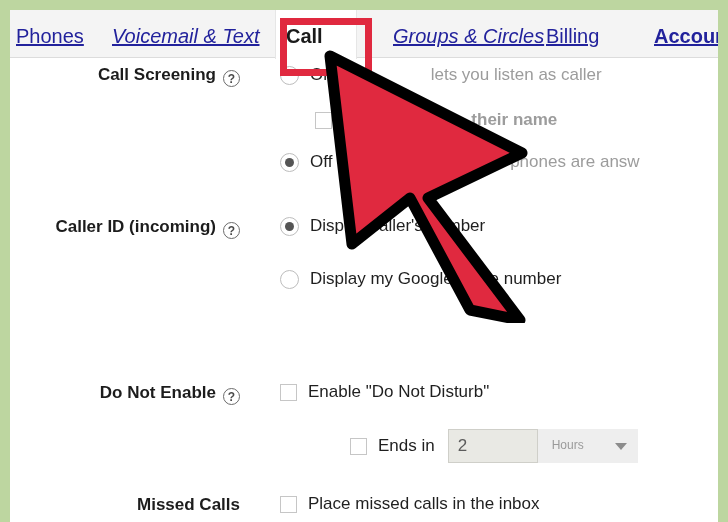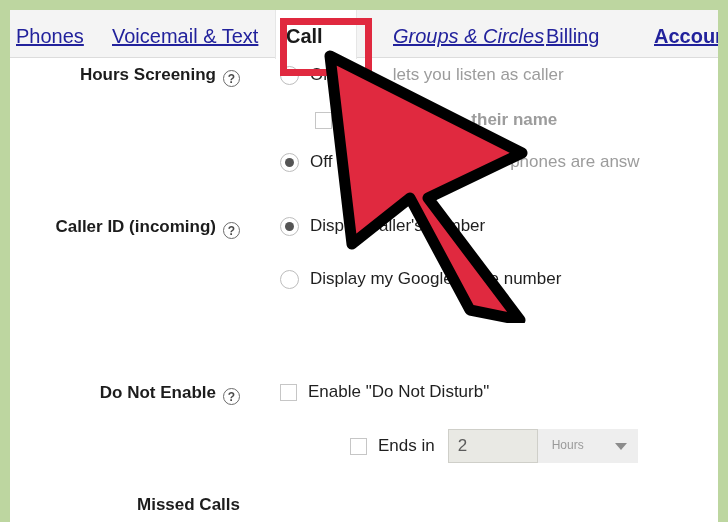--- a/index.html
+++ b/index.html
@@ -50,21 +50,21 @@
     color: #22229c;
     text-decoration: underline;
     letter-spacing: 0px;
   }
   .tab.active {
     color: #1a1a1a;
     font-weight: bold;
     text-decoration: none;
   }
   #tab-phones    { left: 6px; }
-  #tab-voicemail { left: 102px; }
+  #tab-voicemail { left: 102px; font-style: italic; }
   #tab-calls     { left: 276px; }
   #tab-groups    { left: 383px; font-style: italic; }
   #tab-billing   { left: 536px; }
   #tab-account   { left: 644px; font-weight: bold; }
 
   
   #active-tab-card {
     position: absolute;
     left: 265px;
     top: -2px;
@@ -243,28 +243,28 @@
       <a class="tab" id="tab-billing">Billing</a>
       <a class="tab" id="tab-account">Account</a>
     </div>
 
     <div id="calls-highlight-box"></div>
 
     <div id="settings-form">
 
       <div class="form-row" style="top:8px;">
         <div class="row-label">
-          <span>Hours Screening</span><span class="help-icon">?</span>
+          <span>Call Screening</span><span class="help-icon">?</span>
         </div>
       </div>
 
       <div class="option" style="top:8px;">
         <span class="radio"></span>
         <span class="opt-label">On</span>
-        <span class="opt-desc" style="margin-left:60px;">lets you listen as caller</span>
+        <span class="opt-desc" style="margin-left:98px;">lets you listen as caller</span>
       </div>
 
       <div class="option indent" style="top:53px;">
         <span class="checkbox"></span>
         <span class="opt-label muted">Ask</span>
         <span class="opt-desc" style="margin-left:100px;font-weight:bold;">their name</span>
       </div>
 
       <div class="option" style="top:95px;">
         <span class="radio checked"></span>
@@ -309,20 +309,24 @@
           <span class="caret-down"></span>
         </span>
       </div>
 
       <div class="form-row" style="top:438px;">
         <div class="row-label">
           <span>Missed Calls</span>
         </div>
       </div>
 
+      <div class="option" style="top:437px;">
+        <span class="checkbox"></span>
+        <span class="opt-label">Place missed calls in the inbox</span>
+      </div>
 
     </div>
 
     <svg id="pointer-cursor" viewBox="0 0 330 275">
       <path d="M 20 8
                L 212 105
                L 118 150
                L 210 272
                L 160 262
                L 100 150

